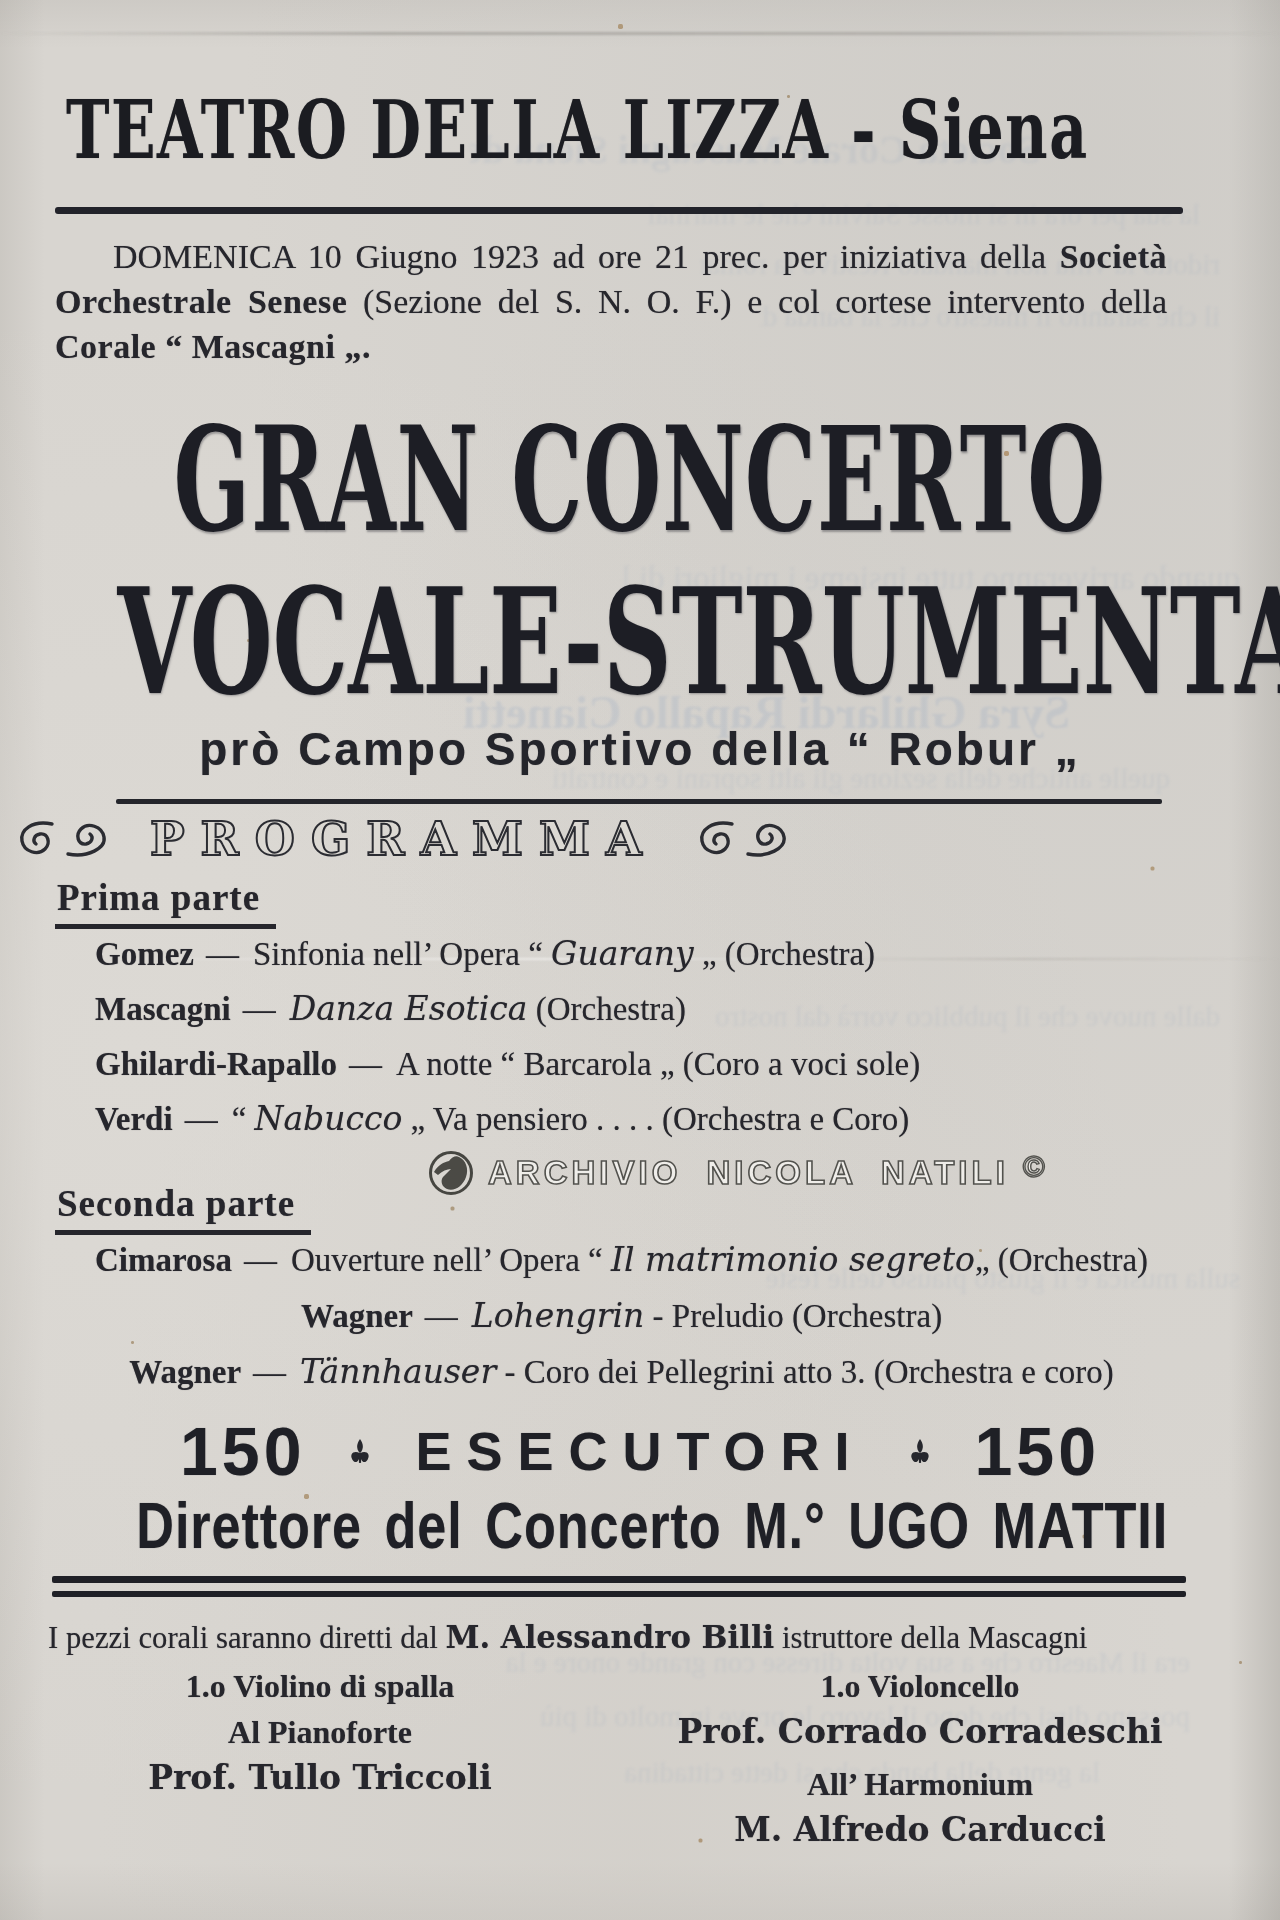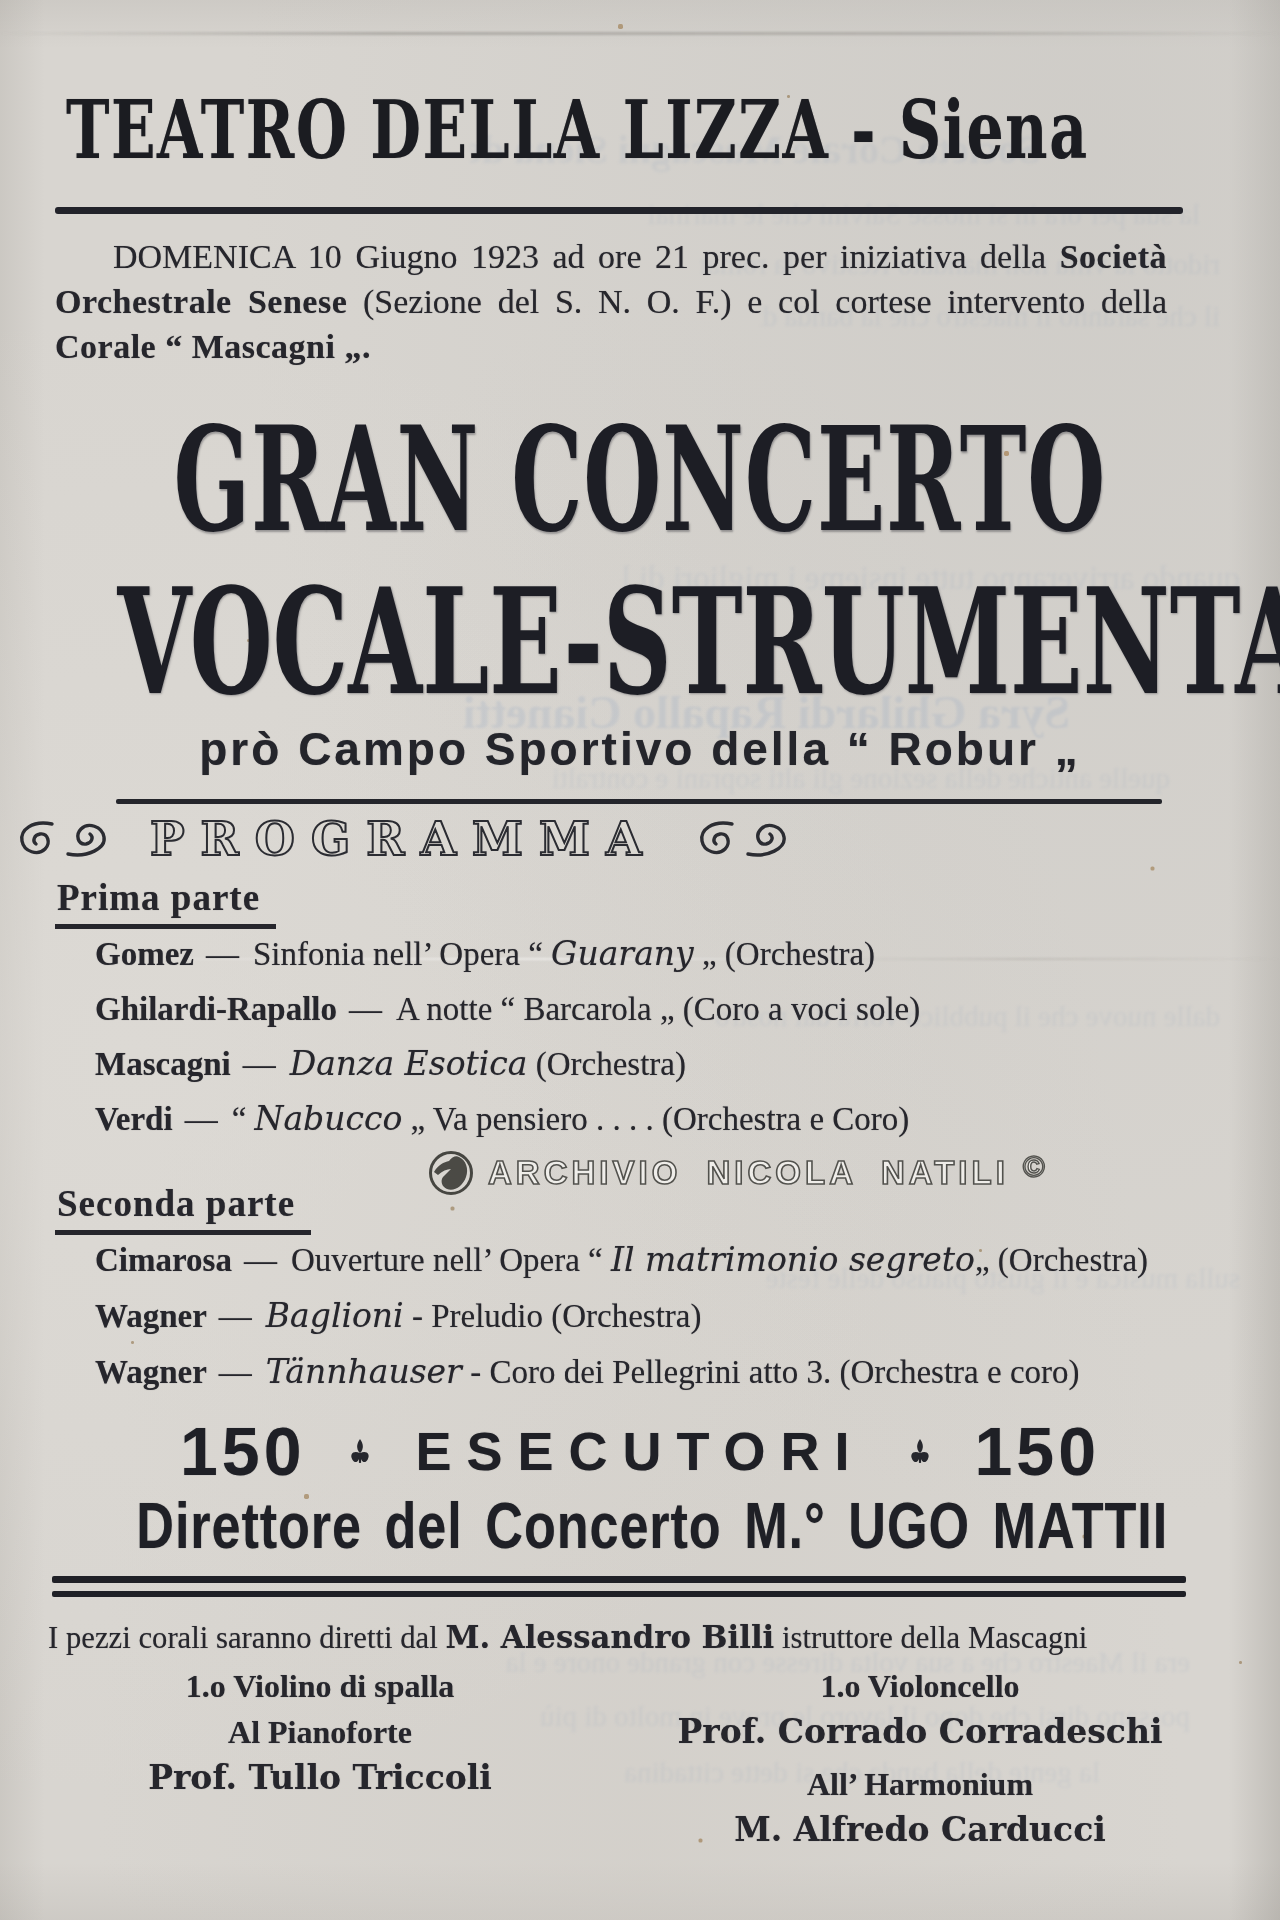--- a/index.html
+++ b/index.html
@@ -71,21 +71,21 @@
 
   .part-heading{position:absolute;left:55px;font-size:37px;font-weight:bold;letter-spacing:1px;
     border-bottom:5px solid #26262c;padding:0 16px 5px 2px;}
   .ph1{top:876px;}
   .ph2{top:1182px;}
 
   .items{position:absolute;left:95px;}
   .it1{top:936px;}
   .it2{top:1242px;}
   .item{font-size:33px;line-height:36px;margin-bottom:19px;white-space:nowrap;}
-  .it2 .item{margin-bottom:20px;}
+  .it2 .item{margin-bottom:20px;text-align:center;}
   .item .composer{font-weight:bold;}
   .item .dash{margin:0 14px 0 12px;}
   .item i{font-family:"DejaVu Serif",serif;}
 
   .watermark{position:absolute;top:1150px;left:428px;display:flex;align-items:center;gap:14px;opacity:.92;}
   .wm-logo{width:46px;height:46px;}
   .wm-text{font-family:"Liberation Sans",sans-serif;font-weight:bold;font-size:33px;letter-spacing:4px;word-spacing:12px;
     color:rgba(246,245,241,.85);-webkit-text-stroke:1.6px rgba(58,58,53,.92);white-space:nowrap;}
   .wm-copy{font-family:"Liberation Sans",sans-serif;font-weight:bold;font-size:30px;
     color:rgba(246,245,241,.85);-webkit-text-stroke:1.4px rgba(58,58,53,.92);position:relative;top:-6px;}
@@ -166,24 +166,24 @@
     </svg>
   </div>
 
   <h2 class="part-heading ph1 inked" style="margin:0;">Prima parte</h2>
 
   <div class="items it1">
     <div class="item inked">
       <span class="composer">Gomez</span><span class="dash">—</span><span>Sinfonia nell’ Opera “ </span><i>Guarany</i><span> „ (Orchestra)</span>
     </div>
     <div class="item inked">
+      <span class="composer">Mascagni</span><span class="dash">—</span><span></span><i>Danza Esotica</i><span> (Orchestra)</span>
+    </div>
+    <div class="item inked">
       <span class="composer">Ghilardi-Rapallo</span><span class="dash">—</span><span>A notte “ Barcarola „ (Coro a voci sole)</span><i></i><span></span>
-    </div>
-    <div class="item inked">
-      <span class="composer">Mascagni</span><span class="dash">—</span><span></span><i>Danza Esotica</i><span> (Orchestra)</span>
     </div>
     <div class="item inked">
       <span class="composer">Verdi</span><span class="dash">—</span><span>“ </span><i>Nabucco</i><span> „ Va pensiero . . . . (Orchestra e Coro)</span>
     </div>
   </div>
 
   <div class="watermark">
     <svg class="wm-logo" viewBox="0 0 46 46">
       <circle cx="23" cy="23" r="20.5" fill="none" stroke="#3a3a35" stroke-width="3"></circle>
       <path d="M31,7 c7,3 10,12 7,20 -3,9 -12,15 -19,12 -5,-2 -7,-8 -4,-12 l8,-8 c-4,0 -9,2 -13,6 l-4,-3 c4,-7 10,-10 15,-11 3,-4 7,-6 10,-4 z" fill="#3f3f3a"></path>
@@ -192,21 +192,21 @@
     <span class="wm-copy">©</span>
   </div>
 
   <h2 class="part-heading ph2 inked" style="margin:0;">Seconda parte</h2>
 
   <div class="items it2">
     <div class="item inked">
       <span class="composer">Cimarosa</span><span class="dash">—</span><span>Ouverture nell’ Opera “ </span><i>Il matrimonio segreto</i><span>„ (Orchestra)</span>
     </div>
     <div class="item inked">
-      <span class="composer">Wagner</span><span class="dash">—</span><span></span><i>Baglioni</i><span> - Preludio (Orchestra)</span>
+      <span class="composer">Wagner</span><span class="dash">—</span><span></span><i>Lohengrin</i><span> - Preludio (Orchestra)</span>
     </div>
     <div class="item inked">
       <span class="composer">Wagner</span><span class="dash">—</span><span></span><i>Tännhauser</i><span> - Coro dei Pellegrini atto 3. (Orchestra e coro)</span>
     </div>
   </div>
 
   <div class="esecutori inked">
     <span class="num">150</span>
     <svg class="fleuron" viewBox="0 0 24 28">
       <path d="M12,3 C9,7 8,12 12,16 C16,12 15,7 12,3 Z"></path>

